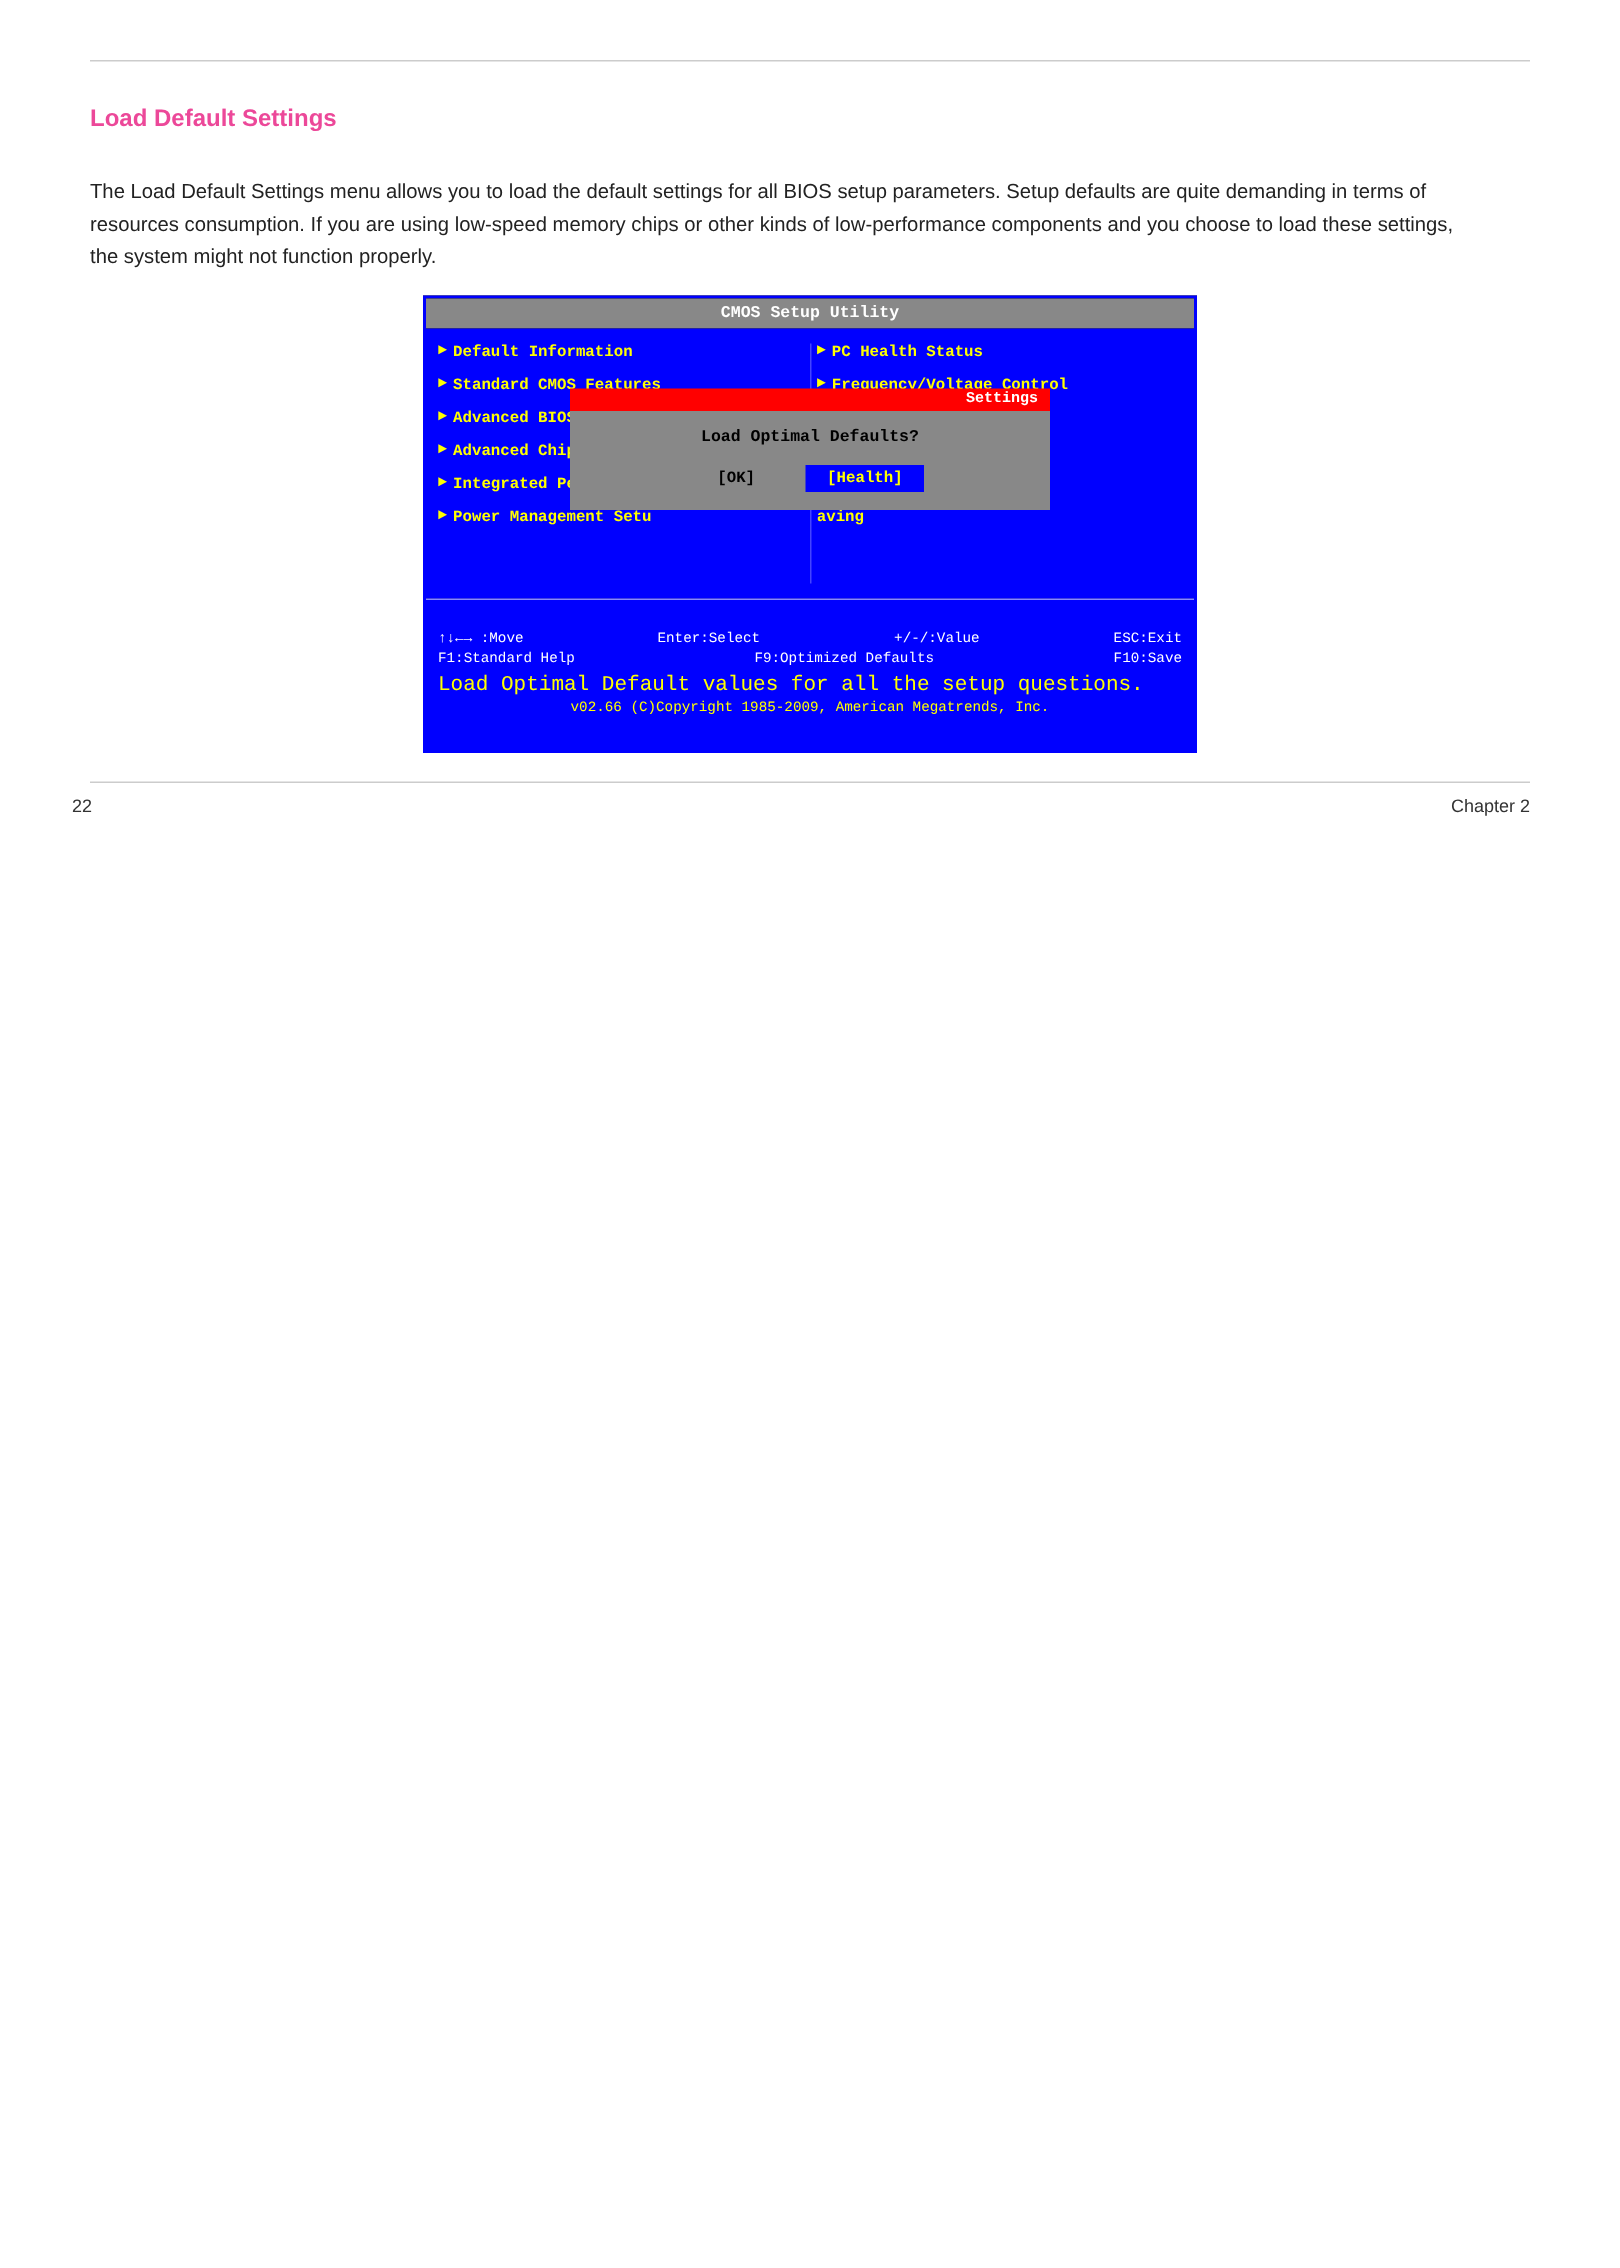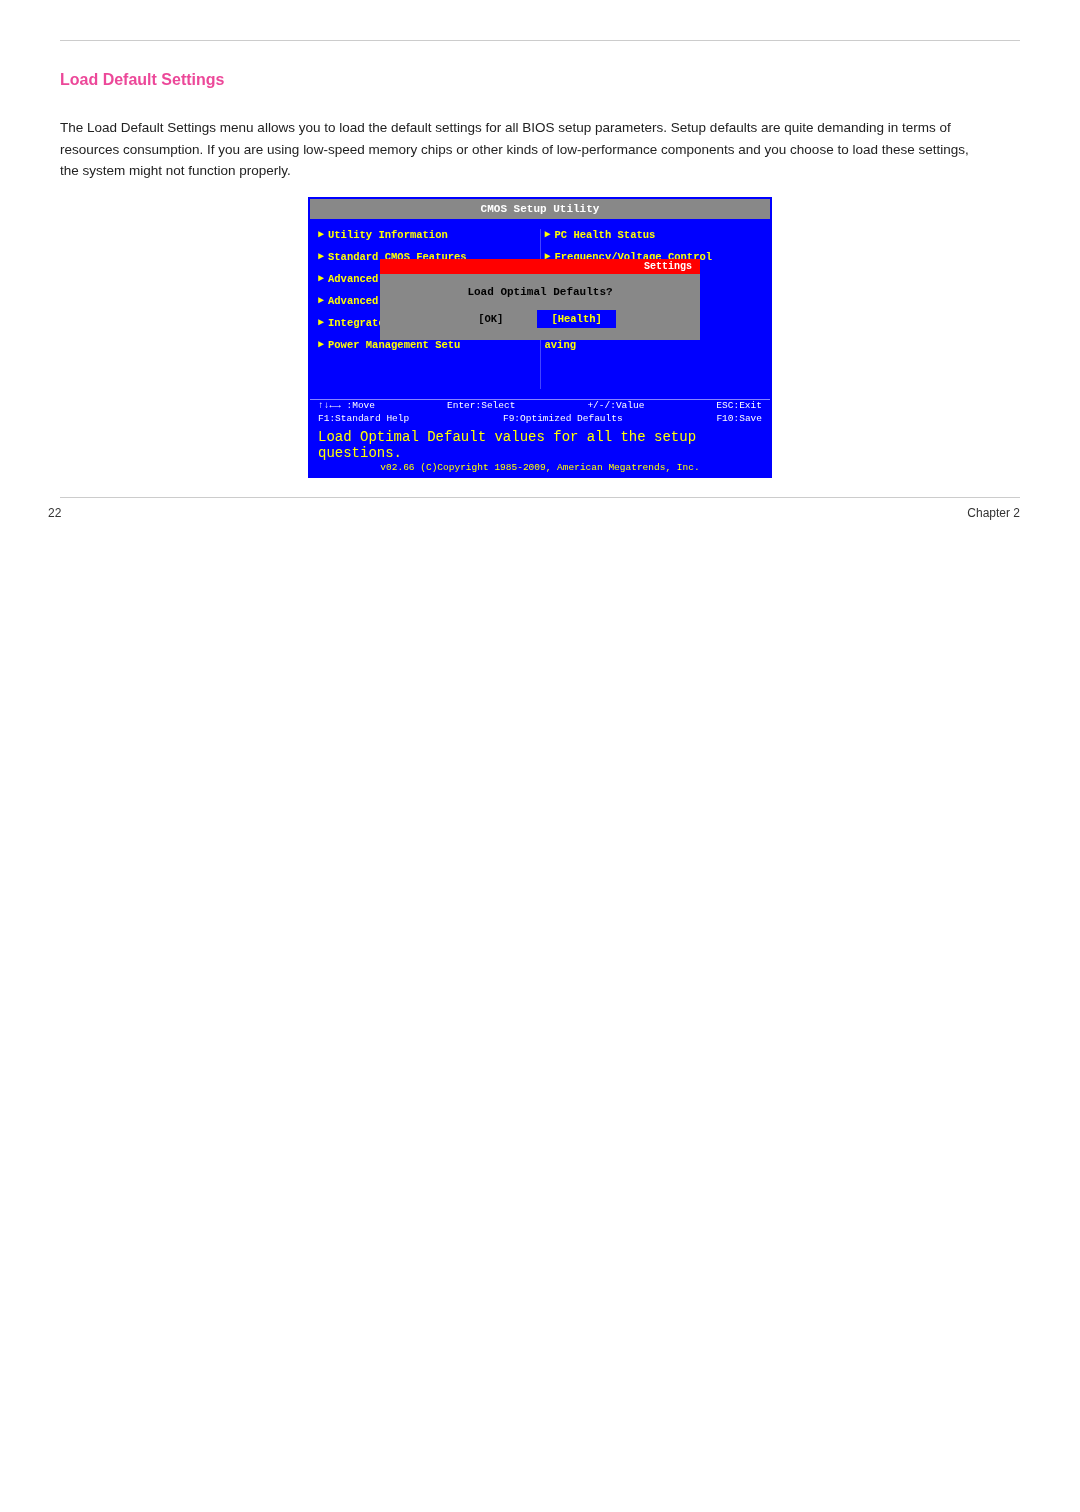--- a/index.html
+++ b/index.html
@@ -33,21 +33,21 @@
     .description {
       font-size: 13.5px;
       line-height: 1.6;
       color: #222;
       margin-bottom: 15px;
       max-width: 920px;
     }
 
     
     .bios-screenshot {
-      width: 464px;
+      width: 516px;
       margin: 0 auto;
       border: 2px solid #00f;
       background: #000000;
       font-family: 'Courier New', monospace;
       font-size: 11px;
       position: relative;
     }
 
     .bios-title-bar {
       background: #888;
@@ -139,21 +139,21 @@
 
     .bios-dialog-btn.active {
       background: #888;
       color: #000;
     }
 
     
     .bios-status-bar {
       background: #00f;
       border-top: 1px solid #88f;
-      padding: 0 8px;
+      padding: 20px 8px;
     }
 
     .bios-nav-row {
       display: flex;
       justify-content: space-between;
       color: #fff;
       font-size: 9.5px;
       margin-bottom: 2px;
     }
 
@@ -216,21 +216,21 @@
 
   <div class="bios-screenshot">
 
     <div class="bios-title-bar">CMOS Setup Utility</div>
 
     <div class="bios-main">
 
       <div class="bios-left">
         <div class="bios-menu-item">
           <span class="arrow">►</span>
-          <span>Utility Information</span>
+          <span>Default Information</span>
         </div>
         <div class="bios-menu-item">
           <span class="arrow">►</span>
           <span>Standard CMOS Features</span>
         </div>
         <div class="bios-menu-item">
           <span class="arrow">►</span>
           <span>Advanced BIOS Features</span>
         </div>
         <div class="bios-menu-item">

